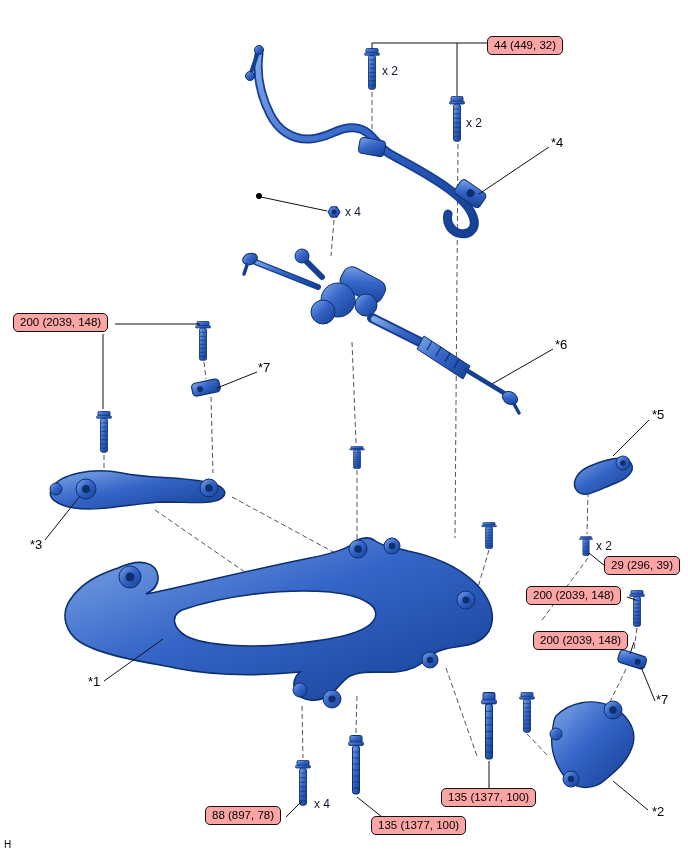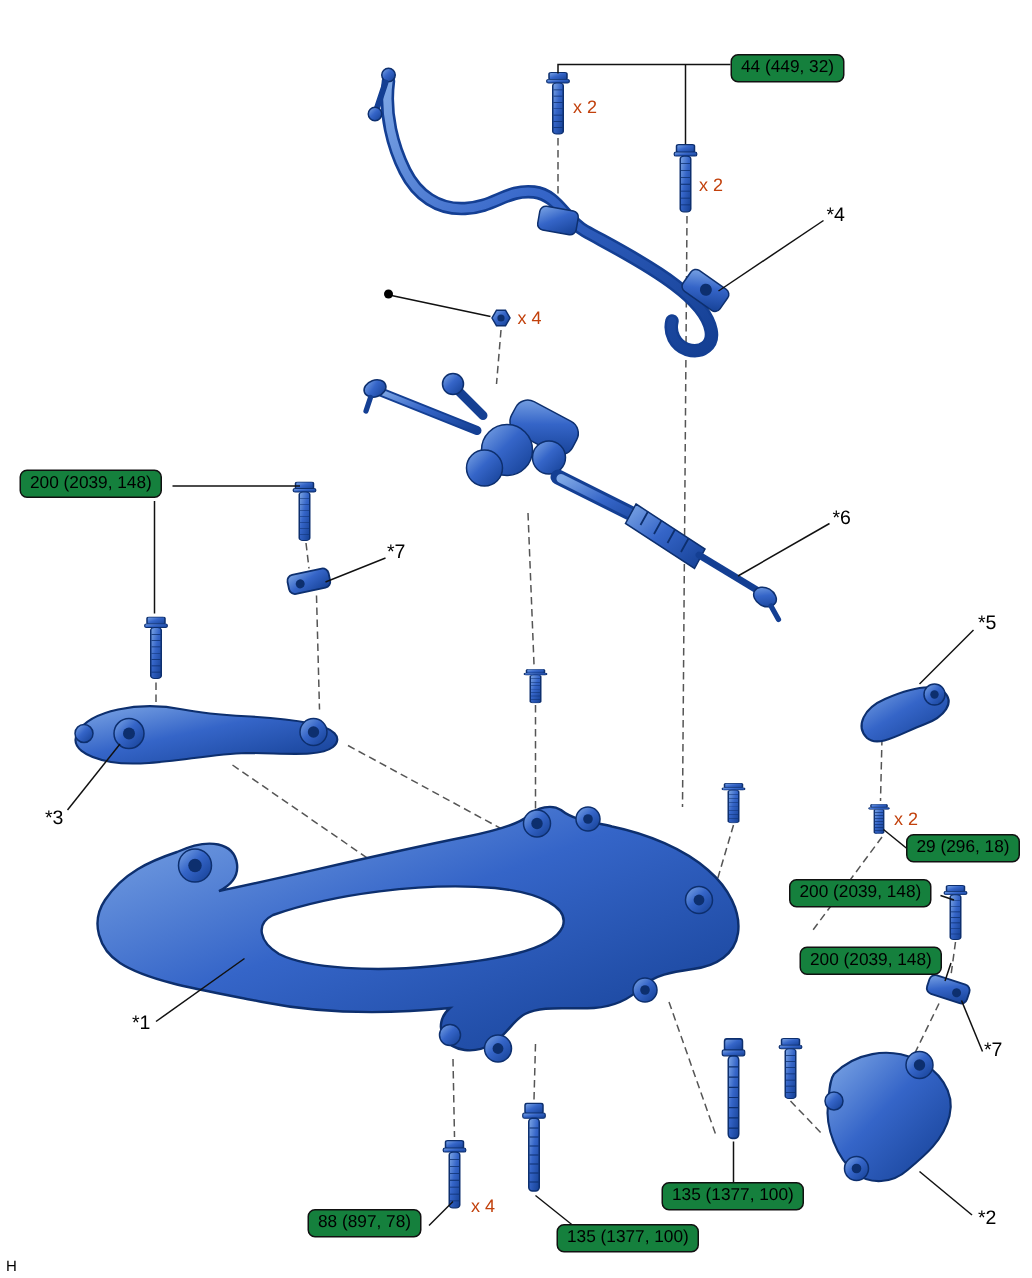--- a/index.html
+++ b/index.html
@@ -4,25 +4,25 @@
 <style>
   * { margin:0; padding:0; box-sizing:border-box; }
   html,body { background:#fff; }
   .canvas {
     position:relative; width:688px; height:852px; background:#ffffff;
     font-family:"Liberation Sans", sans-serif; overflow:hidden;
   }
   .diagram-svg { position:absolute; left:0; top:0; }
   .callout {
     position:absolute; border:1.7px solid #111; border-radius:5px;
-    background:#15803d; padding:1px 6px; font-size:11.5px; line-height:15px;
+    background:#fca5a5; padding:1px 6px; font-size:11.5px; line-height:15px;
     color:#000; white-space:nowrap;
   }
   .plabel { position:absolute; font-size:13px; color:#000; }
-  .qlabel { position:absolute; font-size:12px; color:#c2410c; }
+  .qlabel { position:absolute; font-size:12px; color:#0f172a; }
   .footer-letter { position:absolute; left:4px; bottom:2px; font-size:10px; color:#000; }
 </style>
 </head>
 <body>
 
 <div class="canvas">
 
   <svg class="diagram-svg" width="688" height="852" viewBox="0 0 688 852" xmlns="http://www.w3.org/2000/svg">
     <defs>
       <linearGradient id="gb" x1="0" y1="0" x2="1" y2="1">
@@ -185,21 +185,21 @@
       <line x1="634" y1="642" x2="630" y2="654"></line>
       <line x1="286" y1="817" x2="302" y2="801"></line>
       <line x1="489" y1="788" x2="489" y2="761"></line>
       <line x1="382" y1="817" x2="357" y2="797"></line>
     </g>
     <circle cx="259" cy="196" r="3" fill="#000"></circle>
   </svg>
 
   <div class="callout" style="left:487px;top:36px">44 (449, 32)</div>
   <div class="callout" style="left:13px;top:313px">200 (2039, 148)</div>
-  <div class="callout" style="left:604px;top:556px">29 (296, 18)</div>
+  <div class="callout" style="left:604px;top:556px">29 (296, 39)</div>
   <div class="callout" style="left:526px;top:586px">200 (2039, 148)</div>
   <div class="callout" style="left:533px;top:631px">200 (2039, 148)</div>
   <div class="callout" style="left:205px;top:806px">88 (897, 78)</div>
   <div class="callout" style="left:441px;top:788px">135 (1377, 100)</div>
   <div class="callout" style="left:371px;top:816px">135 (1377, 100)</div>
 
   <div class="plabel" style="left:88px;top:674px">*1</div>
   <div class="plabel" style="left:652px;top:804px">*2</div>
   <div class="plabel" style="left:30px;top:537px">*3</div>
   <div class="plabel" style="left:551px;top:135px">*4</div>

